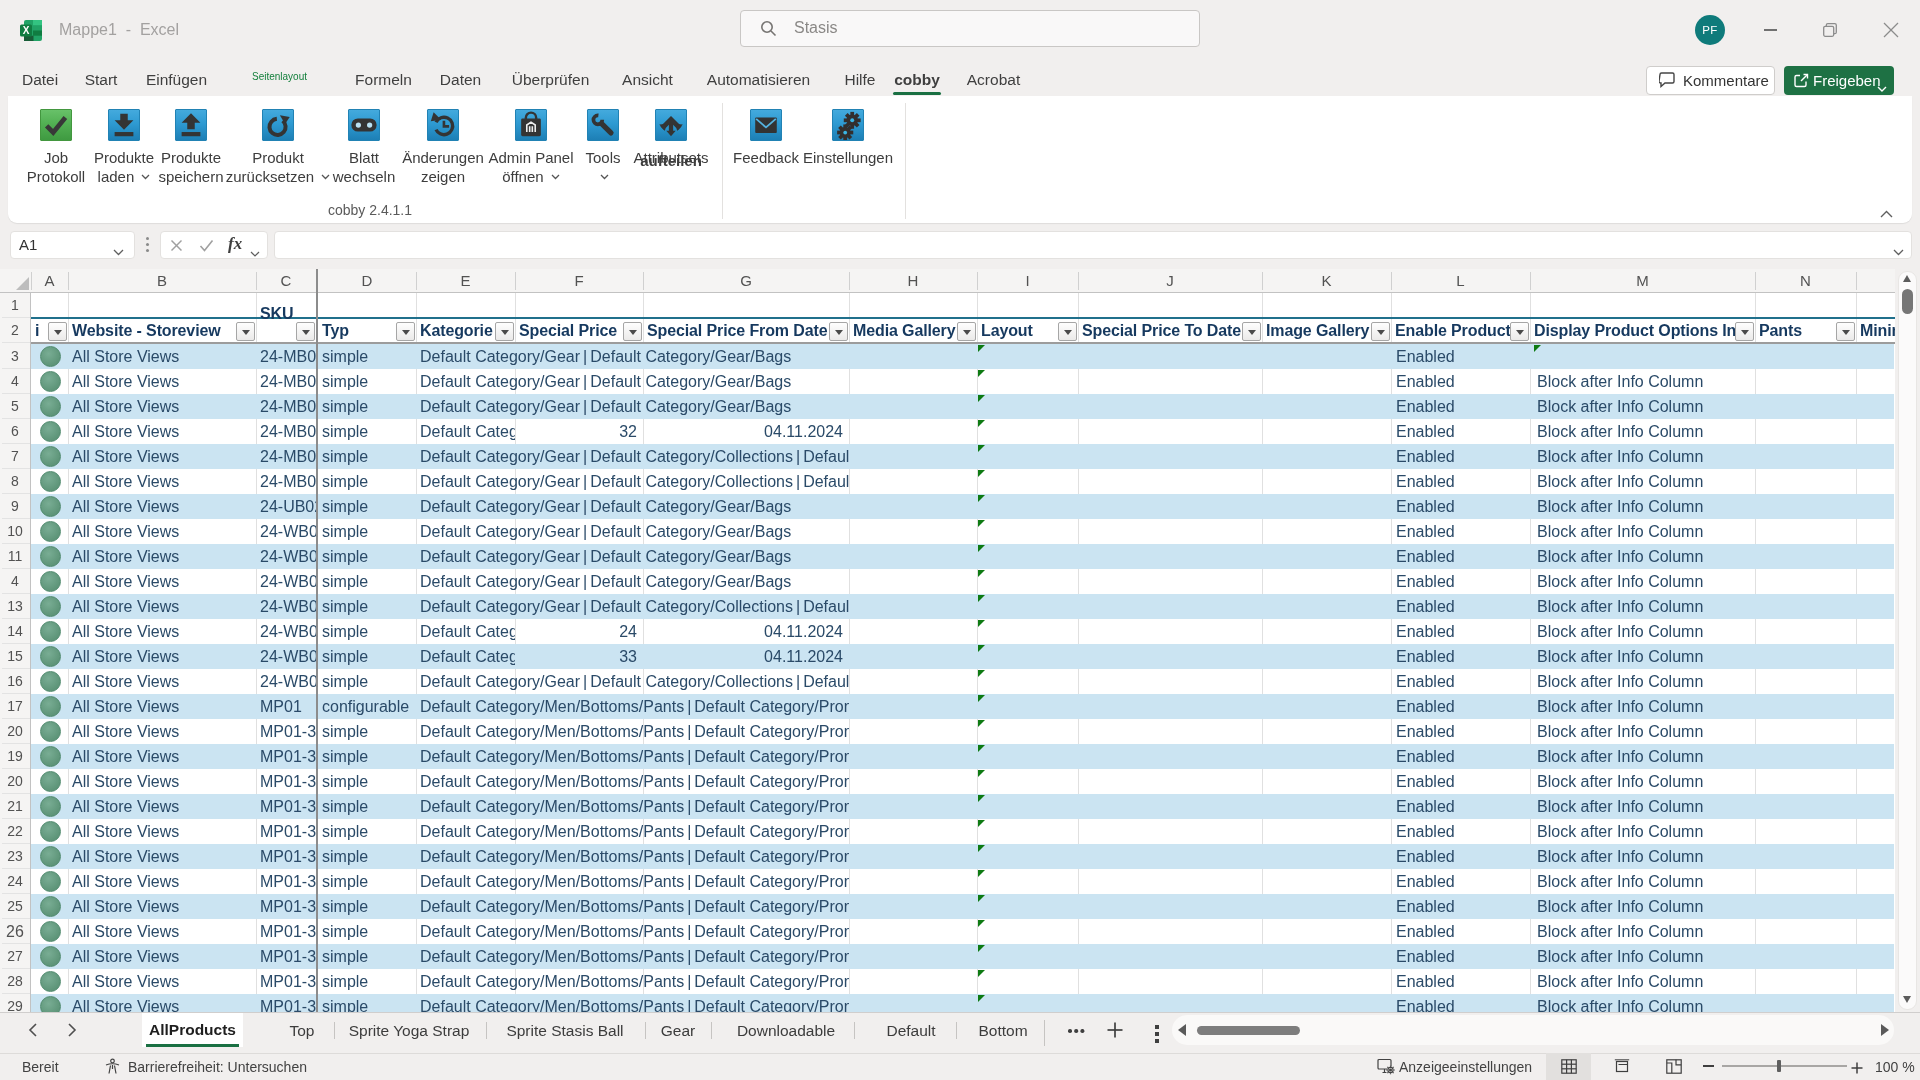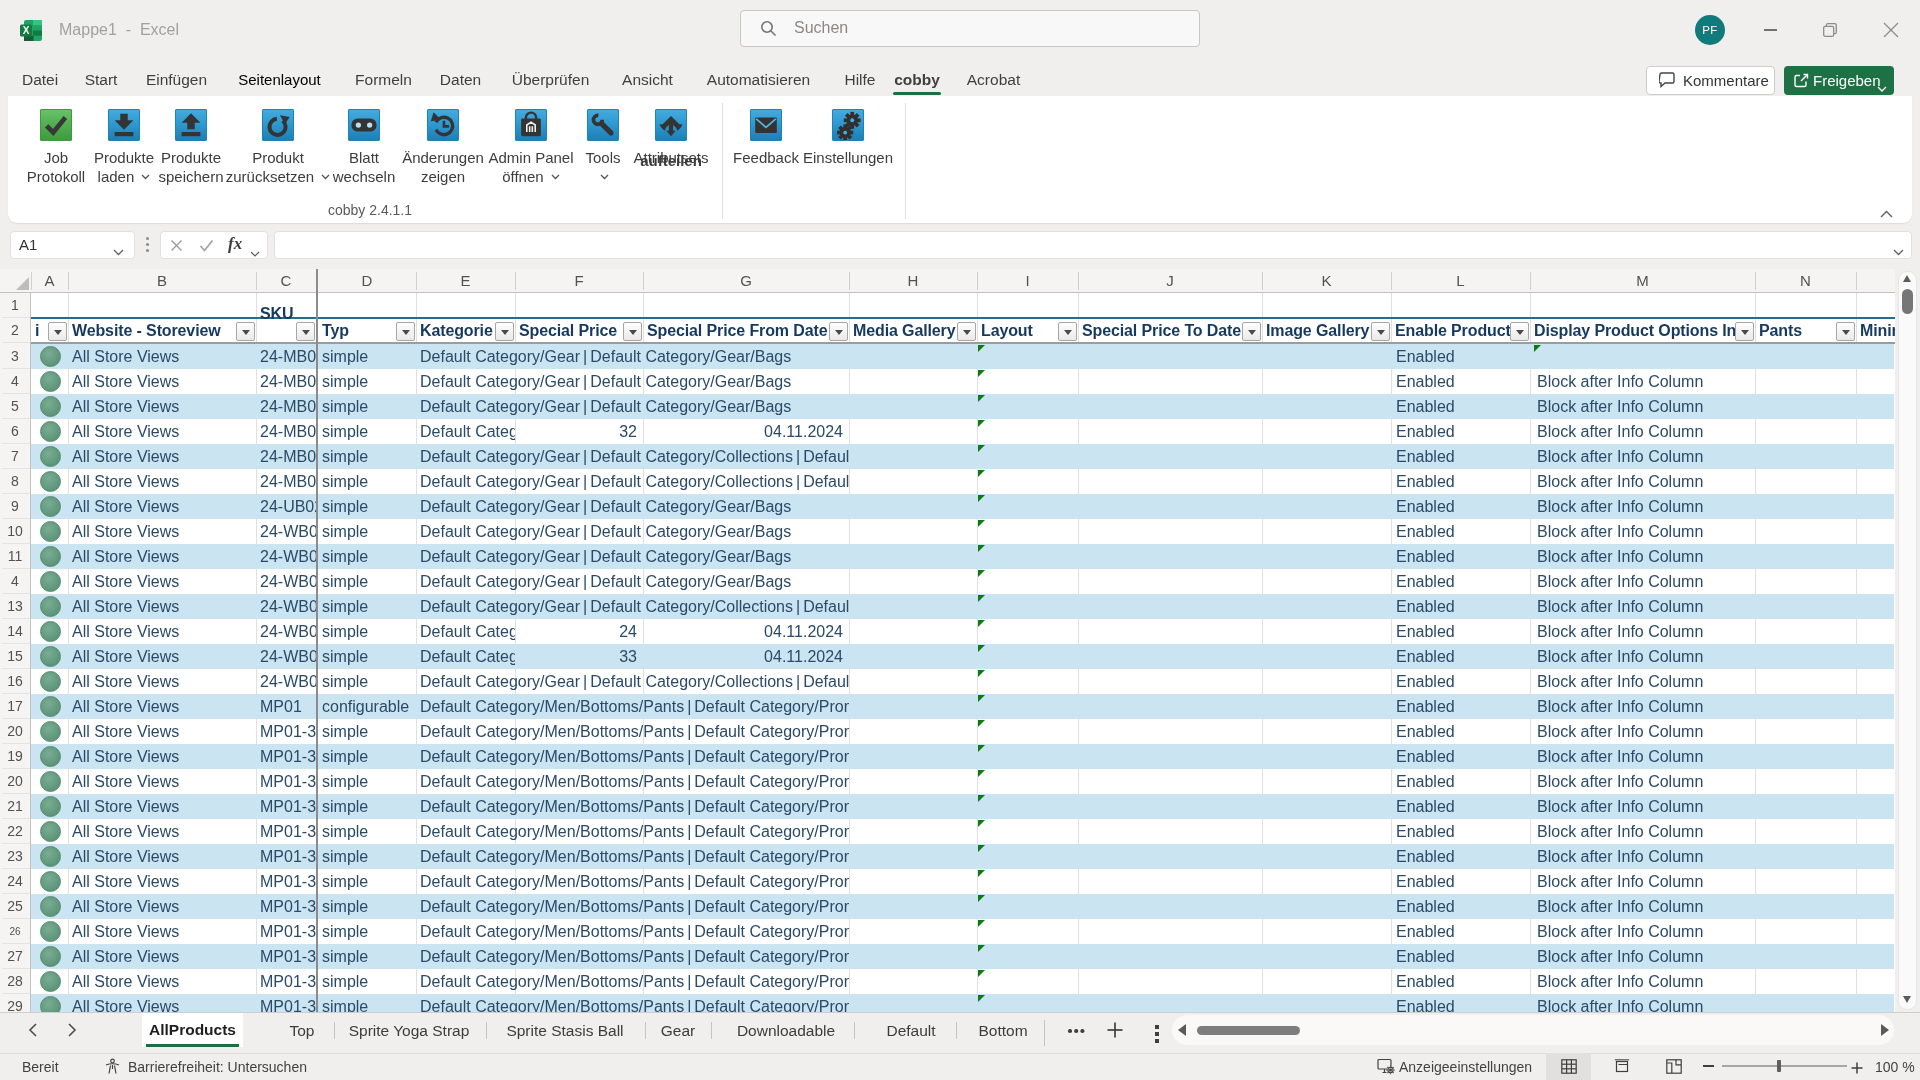--- a/index.html
+++ b/index.html
@@ -32,36 +32,36 @@
 <rect x="4" y="15.7" width="9.5" height="5.3" fill="#185c37"></rect>
 <rect x="0" y="4.5" width="12" height="12" rx="1.5" fill="#107c41"></rect>
 <text x="6" y="13.8" font-size="10" font-weight="bold" fill="#fff" text-anchor="middle" font-family="Liberation Sans">X</text>
 </svg></div>
 <div class="ab" style="left:59px;top:21px;font-size:16px;color:#a3a1a0;">Mappe1&nbsp;&nbsp;-&nbsp;&nbsp;Excel</div>
 <div class="ab" style="left:740px;top:10px;width:460px;height:37px;background:#f9f8f8;border:1px solid #c9c7c5;border-radius:4px;"></div>
 <div class="ab" style="left:760px;top:20px;"><svg width="17" height="17" viewBox="0 0 17 17" fill="none" stroke="#767472" stroke-width="1.6">
         <circle cx="7" cy="7" r="5.2"></circle>
         <line x1="11" y1="11" x2="15.5" y2="15.5"></line>
       </svg></div>
-<div class="ab" style="left:794px;top:19px;font-size:16px;color:#8a8886;">Suchen</div>
+<div class="ab" style="left:794px;top:19px;font-size:16px;color:#8a8886;">Stasis</div>
 <div class="ab" style="left:1695px;top:15px;width:30px;height:30px;border-radius:50%;background:#0f7b7b;color:#fff;font-size:11.5px;text-align:center;line-height:30px;letter-spacing:0.5px;">PF</div>
 <div class="ab" style="left:1764px;top:29px;width:13px;height:1.6px;background:#707070;"></div>
 <div class="ab" style="left:1823px;top:23px;"><svg width="14" height="14" viewBox="0 0 14 14" fill="none" stroke="#8c8c8c" stroke-width="1.3">
         <rect x="0.7" y="3.3" width="10" height="10" rx="1.5"></rect>
         <path d="M3.3 3.3 V2.2 a1.5 1.5 0 0 1 1.5-1.5 h7 a1.5 1.5 0 0 1 1.5 1.5 v7 a1.5 1.5 0 0 1-1.5 1.5 h-1.1"></path>
       </svg></div>
 <div class="ab" style="left:1883px;top:22px;"><svg width="16" height="16" viewBox="0 0 16 16" stroke="#8c8c8c" stroke-width="1.3">
         <line x1="1" y1="1" x2="15" y2="15"></line>
         <line x1="15" y1="1" x2="1" y2="15"></line>
       </svg></div>
 <div class="ab" style="left:0;top:62px;width:1920px;height:34px;background:#f1efee;"></div>
 <div class="ab" style="left:22px;top:71px;width:35px;font-size:15.5px;color:#3f3f3f;text-align:center;">Datei</div>
 <div class="ab" style="left:84px;top:71px;width:34px;font-size:15.5px;color:#3f3f3f;text-align:center;">Start</div>
 <div class="ab" style="left:143px;top:71px;width:67px;font-size:15.5px;color:#3f3f3f;text-align:center;">Einfügen</div>
-<div class="ab" style="left:232px;top:71px;width:95px;font-size:15px;color:#000000;text-align:center;">Seitenlayout</div>
+<div class="ab" style="left:232px;top:71px;width:95px;font-size:10px;color:#15803d;text-align:center;">Seitenlayout</div>
 <div class="ab" style="left:353px;top:71px;width:61px;font-size:15.5px;color:#3f3f3f;text-align:center;">Formeln</div>
 <div class="ab" style="left:438px;top:71px;width:45px;font-size:15.5px;color:#3f3f3f;text-align:center;">Daten</div>
 <div class="ab" style="left:508px;top:71px;width:85px;font-size:15.5px;color:#3f3f3f;text-align:center;">Überprüfen</div>
 <div class="ab" style="left:620px;top:71px;width:55px;font-size:15.5px;color:#3f3f3f;text-align:center;">Ansicht</div>
 <div class="ab" style="left:698px;top:71px;width:121px;font-size:15.5px;color:#3f3f3f;text-align:center;">Automatisieren</div>
 <div class="ab" style="left:842px;top:71px;width:36px;font-size:15.5px;color:#3f3f3f;text-align:center;">Hilfe</div>
 <div class="ab" style="left:893px;top:71px;width:48px;font-size:15.5px;color:#3f3f3f;text-align:center;font-weight:bold;">cobby</div>
 <div class="ab" style="left:965px;top:71px;width:57px;font-size:15.5px;color:#3f3f3f;text-align:center;">Acrobat</div>
 <div class="ab" style="left:893px;top:92px;width:48px;height:3px;background:#1a7043;border-radius:2px;"></div>
 <div class="ab" style="left:1646px;top:66px;width:129px;height:29px;background:#fff;border:1px solid #cfcdcb;border-radius:4px;"></div>
@@ -285,21 +285,21 @@
 <div class="ab" style="left:0;top:525px;width:30px;height:25px;font-size:14px;color:#525252;text-align:center;line-height:25px;">21</div>
 <div class="ab" style="left:2px;top:549px;width:28px;height:1px;background:#e3e3e3;"></div>
 <div class="ab" style="left:0;top:550px;width:30px;height:25px;font-size:14px;color:#525252;text-align:center;line-height:25px;">22</div>
 <div class="ab" style="left:2px;top:574px;width:28px;height:1px;background:#e3e3e3;"></div>
 <div class="ab" style="left:0;top:575px;width:30px;height:25px;font-size:14px;color:#525252;text-align:center;line-height:25px;">23</div>
 <div class="ab" style="left:2px;top:599px;width:28px;height:1px;background:#e3e3e3;"></div>
 <div class="ab" style="left:0;top:600px;width:30px;height:25px;font-size:14px;color:#525252;text-align:center;line-height:25px;">24</div>
 <div class="ab" style="left:2px;top:624px;width:28px;height:1px;background:#e3e3e3;"></div>
 <div class="ab" style="left:0;top:625px;width:30px;height:25px;font-size:14px;color:#525252;text-align:center;line-height:25px;">25</div>
 <div class="ab" style="left:2px;top:649px;width:28px;height:1px;background:#e3e3e3;"></div>
-<div class="ab" style="left:0;top:650px;width:30px;height:25px;font-size:10px;color:#525252;text-align:center;line-height:25px;">26</div>
+<div class="ab" style="left:0;top:650px;width:30px;height:25px;font-size:16px;color:#525252;text-align:center;line-height:25px;">26</div>
 <div class="ab" style="left:2px;top:674px;width:28px;height:1px;background:#e3e3e3;"></div>
 <div class="ab" style="left:0;top:675px;width:30px;height:25px;font-size:14px;color:#525252;text-align:center;line-height:25px;">27</div>
 <div class="ab" style="left:2px;top:699px;width:28px;height:1px;background:#e3e3e3;"></div>
 <div class="ab" style="left:0;top:700px;width:30px;height:25px;font-size:14px;color:#525252;text-align:center;line-height:25px;">28</div>
 <div class="ab" style="left:2px;top:724px;width:28px;height:1px;background:#e3e3e3;"></div>
 <div class="ab" style="left:0;top:725px;width:30px;height:25px;font-size:14px;color:#525252;text-align:center;line-height:25px;">29</div>
 
 <div class="vline" style="left:68px;top:24px;height:719px;"></div>
 <div class="vline" style="left:256px;top:24px;height:719px;"></div>
 <div class="vline" style="left:316px;top:24px;height:719px;"></div>

